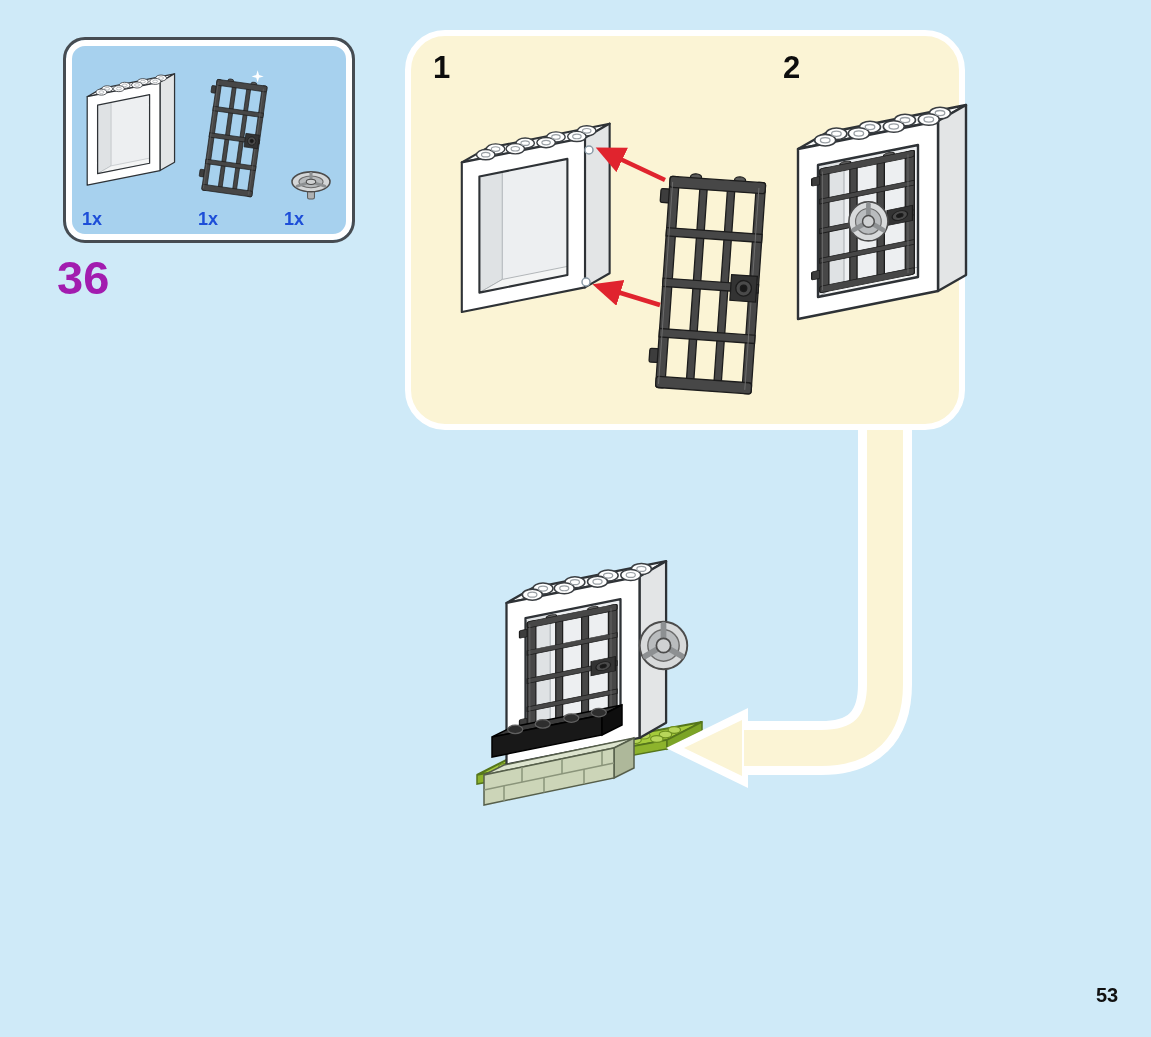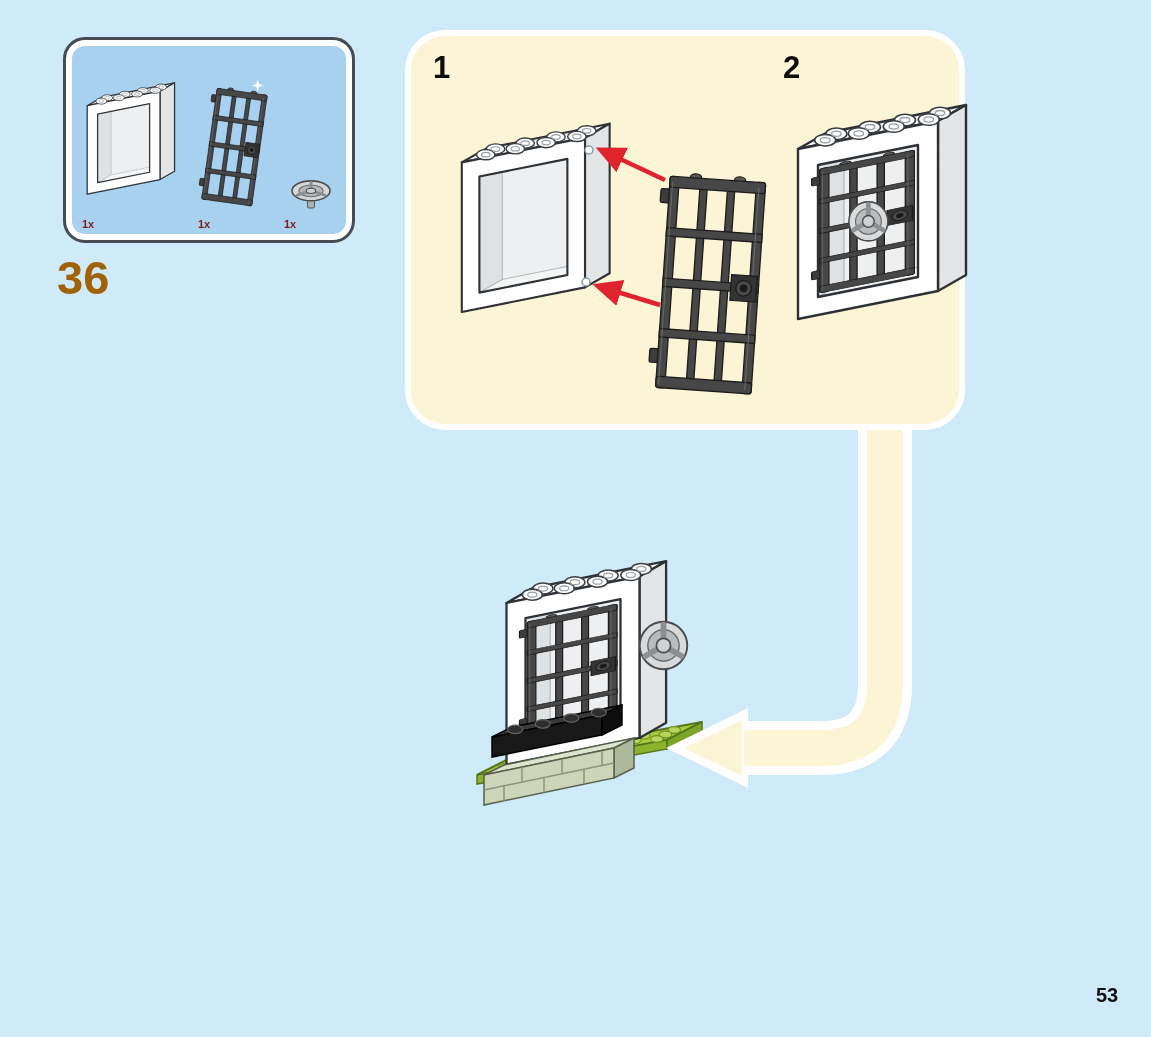--- a/index.html
+++ b/index.html
@@ -16,25 +16,25 @@
   .parts-box {
     position:absolute; left:63px; top:37px; width:292px; height:206px;
     background:#a7d1ee;
     border:3px solid #464c52; border-radius:22px;
     box-shadow: inset 0 0 0 6px #ffffff;
     padding:18px 8px 10px 16px;
     display:flex; align-items:flex-end; gap:12px;
     z-index:5;
   }
   .part { display:flex; flex-direction:column; align-items:flex-start; }
-  .part-count { font-weight:bold; font-size:11px; color:#7f1d1d; margin-top:3px; }
+  .part-count { font-weight:bold; font-size:18px; color:#1d4ed8; margin-top:3px; }
 
   .step-number {
     position:absolute; left:57px; top:250px;
-    font-size:47px; font-weight:bold; color:#a16207;
+    font-size:47px; font-weight:bold; color:#a21caf;
   }
 
   .substeps-panel {
     position:absolute; left:405px; top:30px; width:560px; height:400px;
     background:#fbf4d5; border:6px solid #ffffff; border-radius:40px;
     z-index:4;
   }
   .substep-label { position:absolute; font-size:31px; font-weight:bold; color:#0d0d0d; }
   #substep1-label { left:22px; top:14px; }
   #substep2-label { left:372px; top:14px; }

